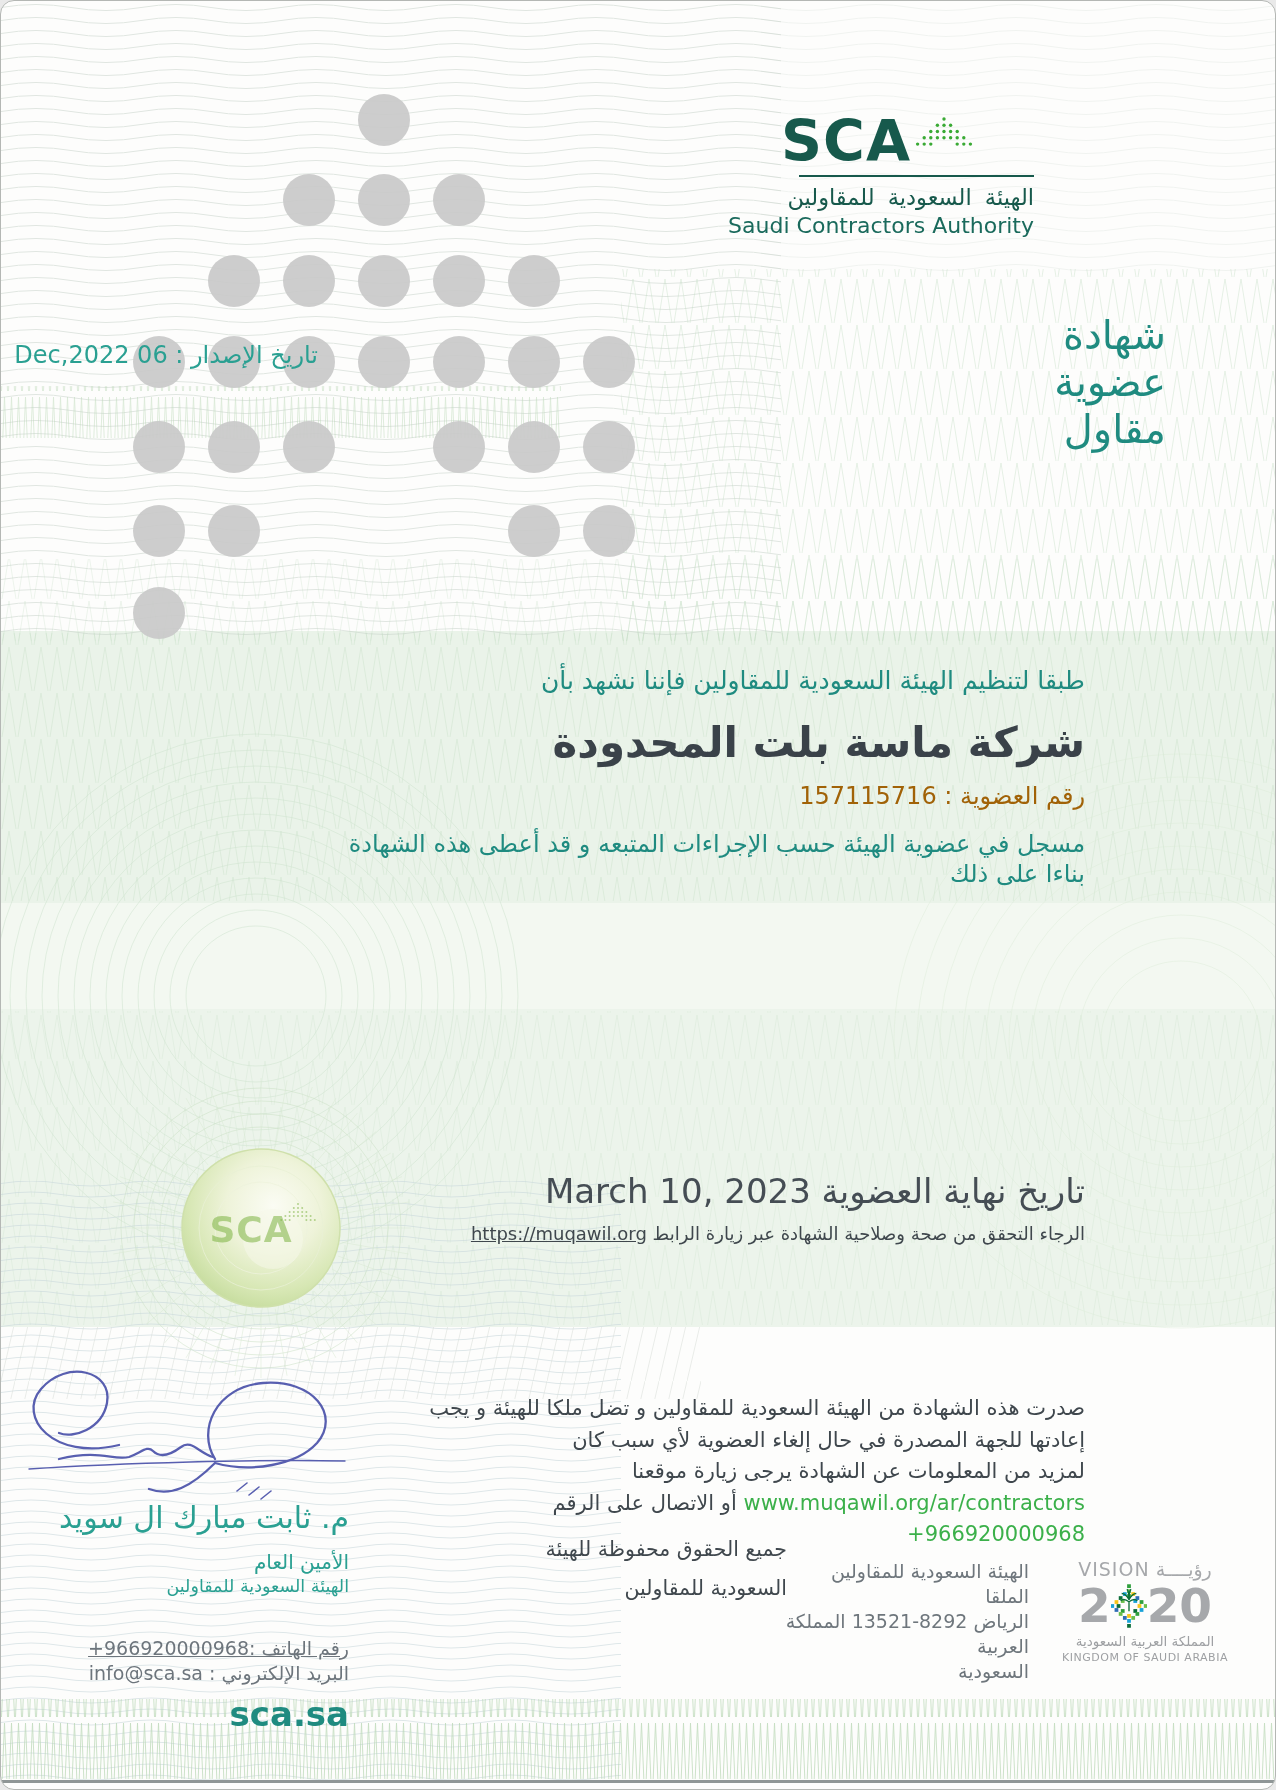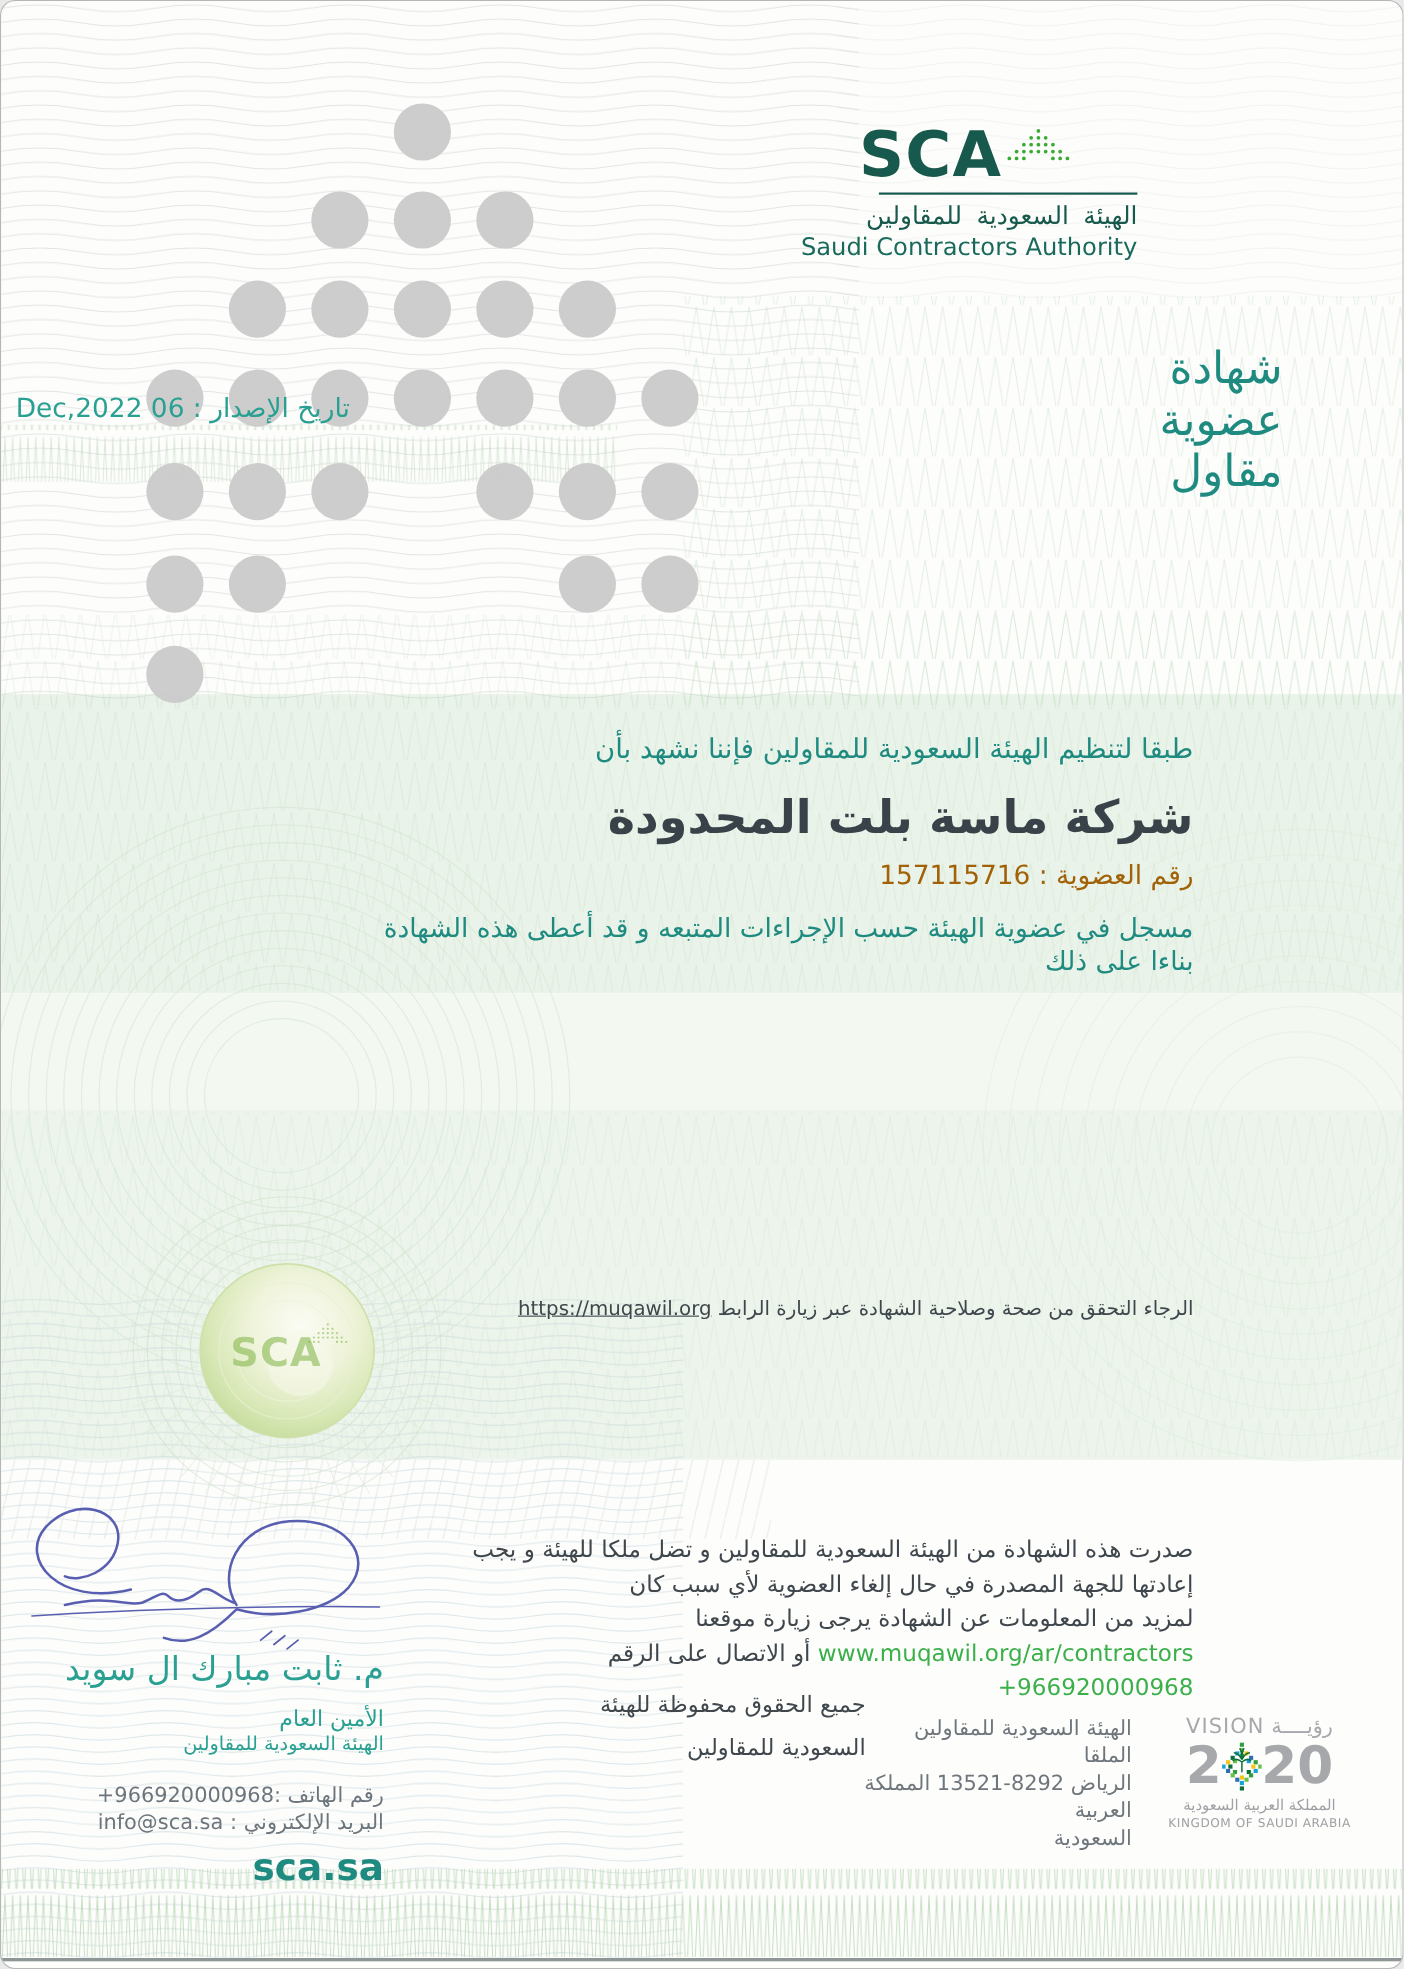--- a/index.html
+++ b/index.html
@@ -23,21 +23,21 @@
 
   
   .logo{right:241px;top:110px;width:328px;text-align:right;z-index:3;}
   .sca-row{display:flex;justify-content:center;align-items:flex-start;padding-left:14px;}
   .sca-word{font-size:57px;font-weight:bold;color:var(--darkgreen);letter-spacing:1px;line-height:60px;}
   .logo-rule{margin:4px 0 6px 93px;height:2px;background:var(--darkgreen);}
   .logo-ar{font-size:22.5px;color:var(--darkgreen);word-spacing:6px;direction:rtl;line-height:28px;}
   .logo-en{font-size:22px;color:#1a6a5c;line-height:30px;}
 
   
-  .issue-date{left:32px;top:356px;width:285px;font-size:24px;color:var(--tealLight);direction:rtl;text-align:left;z-index:3;white-space:nowrap;}
+  .issue-date{left:32px;top:340px;width:285px;font-size:24px;color:var(--tealLight);direction:rtl;text-align:left;z-index:3;white-space:nowrap;}
   .cert-title{right:109px;top:311px;text-align:right;direction:rtl;font-size:40px;line-height:47px;color:var(--teal);z-index:3;font-weight:500;}
 
   
   .statement{right:190px;top:664px;width:740px;text-align:right;z-index:3;}
   .st-intro{font-size:25px;color:var(--teal);direction:rtl;line-height:32px;}
   .st-company{font-size:42px;color:#3a4249;font-weight:600;direction:rtl;line-height:56px;margin-top:18px;}
   .st-member{font-size:24px;color:#a16207;direction:ltr;line-height:30px;margin-top:10px;}
   .st-registered{font-size:24px;color:var(--teal);direction:rtl;line-height:30px;margin-top:18px;}
 
   
@@ -52,21 +52,21 @@
   .green{color:var(--linkgreen);}
   .rights{right:488px;top:1536px;width:310px;text-align:right;direction:rtl;font-size:20.5px;color:#3f474d;z-index:3;}
   .rights .r2{margin-top:15px;padding-left:20px;}
 
   
   .sig-block{left:18px;top:1498px;width:330px;text-align:right;direction:rtl;z-index:3;}
   .sig-name{font-size:30px;color:var(--tealLight);line-height:38px;}
   .sig-role{font-size:20px;color:var(--tealLight);margin-top:12px;line-height:26px;}
   .sig-org{font-size:17.5px;color:var(--tealLight);line-height:23px;}
   .sig-phone,.sig-email{font-size:19px;color:#6d757c;line-height:25px;}
-  .sig-phone{margin-top:22px;}
+  .sig-phone{margin-top:38px;text-decoration:underline;}
   .sig-site{font-size:34px;color:var(--teal);font-weight:bold;margin-top:8px;padding-left:10px;}
 
   
   .address{right:246px;top:1558px;width:270px;text-align:right;direction:rtl;font-size:19px;color:#6e767c;line-height:25px;z-index:3;}
 
   
   .vision{left:1058px;top:1556px;width:172px;text-align:center;color:var(--visiongray);z-index:3;}
   .v-top{font-size:19px;direction:rtl;letter-spacing:1px;line-height:24px;white-space:nowrap;}
   .v-2030{display:flex;align-items:center;justify-content:center;font-size:47px;font-weight:bold;line-height:50px;}
   .v-ar{font-size:13.5px;color:#9ea0a3;margin-top:2px;}
@@ -306,20 +306,24 @@
   <div class="abs statement">
     <div class="st-intro">طبقا لتنظيم الهيئة السعودية للمقاولين فإننا نشهد بأن</div>
     <div class="st-company">شركة ماسة بلت المحدودة</div>
     <div class="st-member">
       <span>رقم العضوية : </span><span>157115716</span>
     </div>
     <div class="st-registered">مسجل في عضوية الهيئة حسب الإجراءات المتبعه و قد أعطى هذه الشهادة بناءا على ذلك</div>
   </div>
 
   <div class="abs expiry">
+    <div class="exp-main">
+      <span>تاريخ نهاية العضوية</span>
+      <bdo dir="ltr" class="exp-date">March 10, 2023</bdo>
+    </div>
     <div class="exp-verify">
       <span>الرجاء التحقق من صحة وصلاحية الشهادة عبر زيارة الرابط</span>
       <bdo dir="ltr"><span class="verify-url">https://muqawil.org</span></bdo>
     </div>
   </div>
 
   <div class="abs terms">
     <div>صدرت هذه الشهادة من الهيئة السعودية للمقاولين و تضل ملكا للهيئة و يجب</div>
     <div>إعادتها للجهة المصدرة في حال إلغاء العضوية لأي سبب كان</div>
     <div>لمزيد من المعلومات عن الشهادة يرجى زيارة موقعنا</div>

